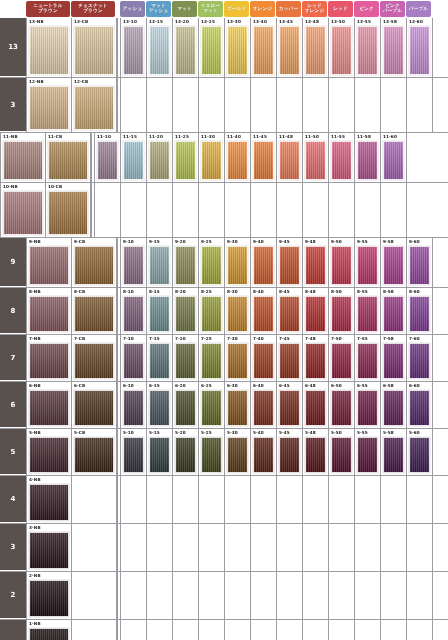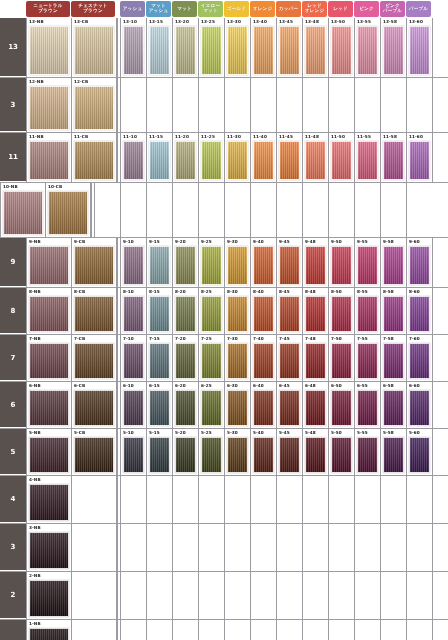--- a/index.html
+++ b/index.html
@@ -290,21 +290,20 @@
             <div class="code"></div>
             <div class="sw"></div>
           </div>
           <div class="cell empty" style="width: 26px;">
             <div class="code"></div>
             <div class="sw"></div>
           </div>
         </div>
       </div>
       <div class="row" style="height: 50px;">
-        <div class="lvl">11</div>
         <div class="cells">
           <div class="cell" style="width: 45px;">
             <div class="code">11-NB</div>
             <div class="sw" style="background: repeating-linear-gradient(90deg, rgba(255, 255, 255, 0.13) 0px, rgba(255, 255, 255, 0.13) 1px, rgba(0, 0, 0, 0.1) 1px, rgba(0, 0, 0, 0.1) 2px), linear-gradient(rgba(255, 255, 255, 0.16), rgba(0, 0, 0, 0.16)), rgb(169, 130, 124);"></div>
           </div>
           <div class="cell" style="width: 45px;">
             <div class="code">11-CB</div>
             <div class="sw" style="background: repeating-linear-gradient(90deg, rgba(255, 255, 255, 0.13) 0px, rgba(255, 255, 255, 0.13) 1px, rgba(0, 0, 0, 0.1) 1px, rgba(0, 0, 0, 0.1) 2px), linear-gradient(rgba(255, 255, 255, 0.16), rgba(0, 0, 0, 0.16)), rgb(176, 140, 85);"></div>
           </div>
           <div class="cellgap"></div>

